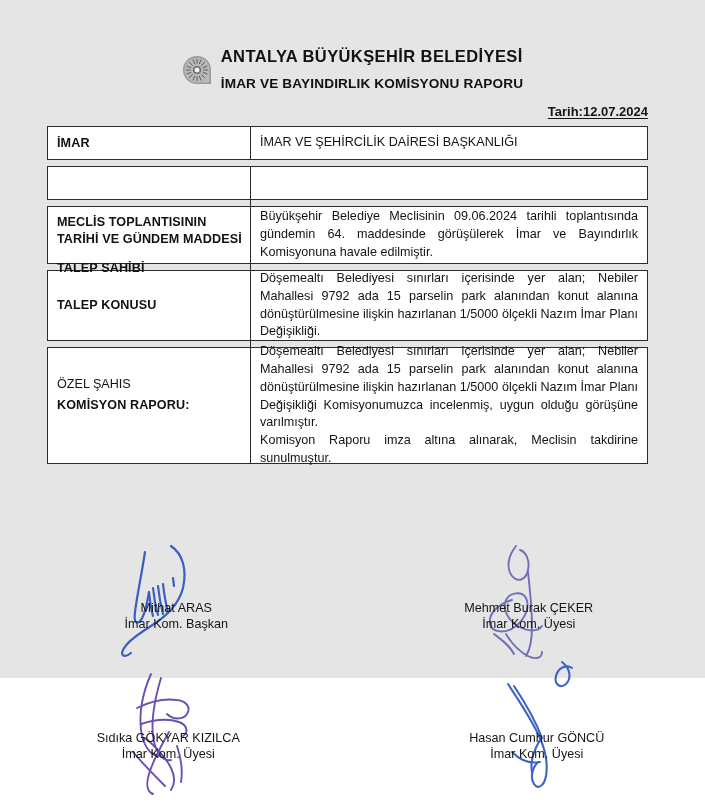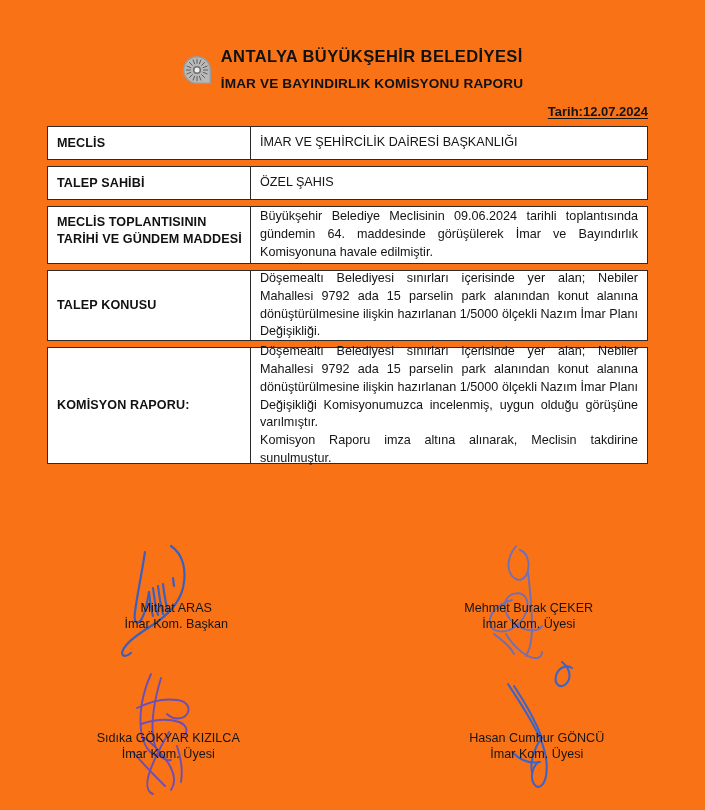--- a/index.html
+++ b/index.html
@@ -14,22 +14,22 @@
     position: relative;
     overflow: hidden;
     font-family: "Liberation Sans", sans-serif;
     color: #1a1a1a;
     -webkit-font-smoothing: antialiased;
   }
 
   .page {
     position: relative;
     width: 705px;
-    height: 810px;
-    background: #f97316;
+    height: 678px;
+    background: #e5e5e5;
   }
 
   
   .doc-header {
     position: absolute;
     left: 0;
     top: 47px;
     width: 705px;
     display: flex;
     justify-content: center;
@@ -126,21 +126,21 @@
     color: #141414;
     display: flex;
     flex-direction: column;
     justify-content: center;
   }
   .tcell-body p { margin: 0; }
   .tcell-body p + p { margin-top: 0; }
 
   
   .row-birim      { height: 34px; }
-  .row-talep-sahibi { height: 34px; }
+  .row-talep-sahibi { height: 34px; flex-direction: column; }
   .row-meclis     { height: 58px; }
   .row-talep-konusu { height: 71px; }
   .row-komisyon   { height: 117px; }
 
   .row-birim .tcell-body,
   .row-talep-sahibi .tcell-body { text-align: left; }
 
   
   .sign-area {
     position: absolute;
@@ -230,21 +230,21 @@
       </div>
 
     </div>
   </div>
 
   <div class="date-line">Tarih:12.07.2024</div>
 
   <div class="table-area">
 
     <div class="trow row-birim">
-      <div class="tcell-label">MECLİS</div>
+      <div class="tcell-label">İMAR</div>
       <div class="tcell-body">
         <p>İMAR VE ŞEHİRCİLİK DAİRESİ BAŞKANLIĞI</p>
       </div>
     </div>
 
     <div class="trow row-talep-sahibi">
       <div class="tcell-label">TALEP SAHİBİ</div>
       <div class="tcell-body">
         <p>ÖZEL ŞAHIS</p>
       </div>

